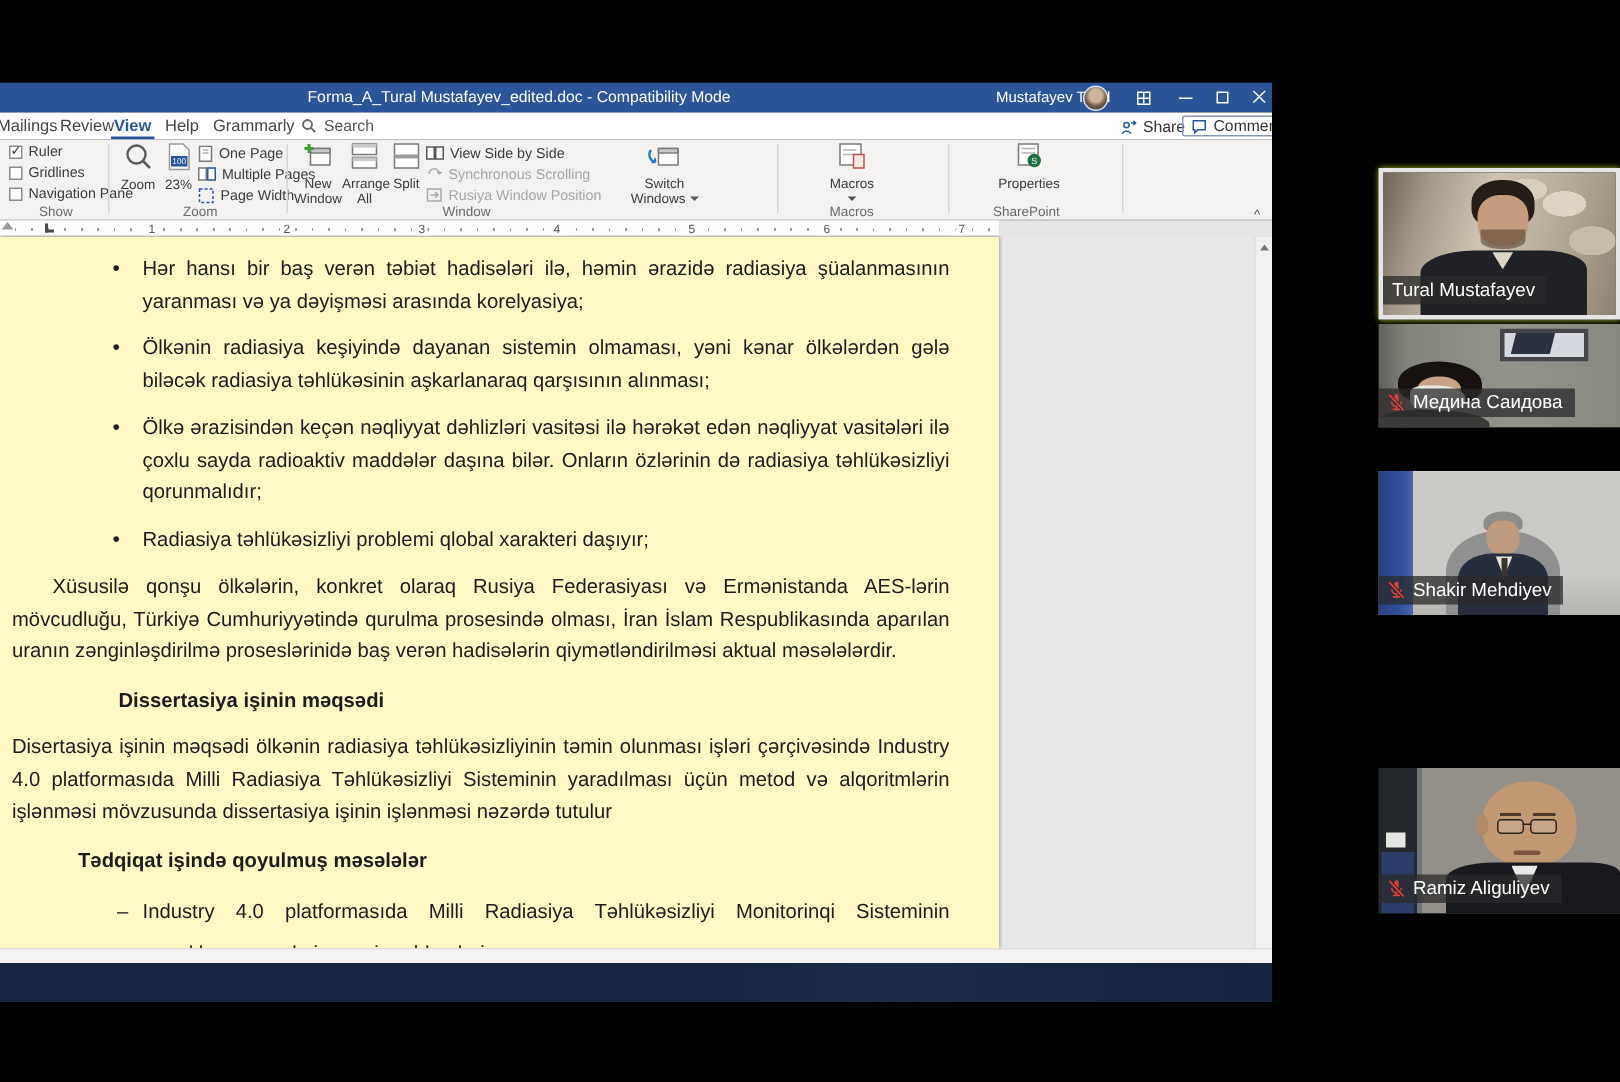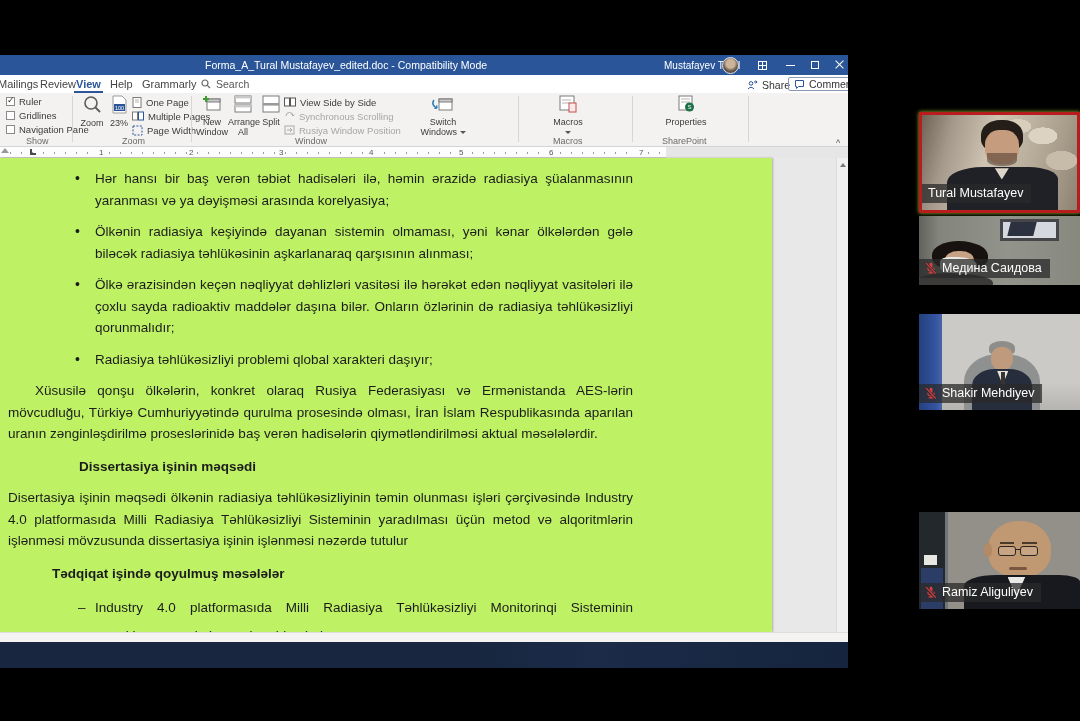--- a/index.html
+++ b/index.html
@@ -64,21 +64,21 @@
                  background:repeating-linear-gradient(to right, #9a9a9a 0 1px, transparent 1px 11px); }
   .ruler-num { position:absolute; top:0.5px; font-size:8px; color:#555; background:#fdfdfd; padding:0 2px; }
   .tabmark { position:absolute; left:30px; top:2px; width:6px; height:6px;
              border-left:2px solid #4a4a4a; border-bottom:2px solid #4a4a4a; }
   .indentmark { position:absolute; left:1px; top:1px; width:0; height:0;
                 border-left:4px solid transparent; border-right:4px solid transparent;
                 border-bottom:5px solid #9a9a9a; }
 
   
   .workspace { position:absolute; left:0; top:103px; width:100%; height:474px; background:#e8e8e8; }
-  .page { position:absolute; left:0; top:0; width:772px; height:474px; background:#bef264;
+  .page { position:absolute; left:0; top:0; width:666px; height:474px; background:#fef9c3;
           box-shadow:1px 0 2px rgba(0,0,0,.25); overflow:hidden; }
   .doc { position:absolute; left:0; top:0; width:666px; padding:10px 33px 0 8px;
          font-size:13.5px; line-height:21.5px; color:#1c1c1c; text-align:justify; }
   .doc ul { list-style:none; }
   .doc li.bullet { position:relative; padding-left:87px; margin-bottom:10px; }
   .doc li.bullet::before { content:"•"; position:absolute; left:67px; top:0; font-size:14px; }
   .doc p.body-par { margin:3px 0 10px 0; text-indent:27px; }
   .doc p.body-par2 { margin:3px 0 10px 0; }
   .doc h3 { font-size:13.5px; margin:11px 0 10px 0;padding-left:44px; }
   .doc h3.ind { margin-left:27px; }
@@ -90,21 +90,21 @@
   .sb-up { position:absolute; left:3px; top:5px; width:0; height:0; border-left:3px solid transparent;
            border-right:3px solid transparent; border-bottom:4px solid #777; }
 
   .statusbar { position:absolute; left:0; top:577px; width:100%; height:10px; background:#f4f3f2;
                border-top:1px solid #e0dedc; }
   .taskbar { position:absolute; left:0; top:587px; width:100%; height:26px;
              background:linear-gradient(90deg,#18263f 0 55%, #1b2b48 70%, #16243d 100%); }
 
   
   .tile { position:absolute; left:919px; width:161px; background:#1a1a1a; overflow:hidden; }
-  .tile.speaking { border:3px solid #b91c1c; box-shadow:0 0 4px #9fbe2e; }
+  .tile.speaking { border:3px solid #e5e5e5; box-shadow:0 0 4px #9fbe2e; }
   .video { position:absolute; inset:0; overflow:hidden; }
   .shape { position:absolute; }
   .nameplate { position:absolute; left:0; bottom:7px; display:inline-flex; align-items:center; gap:5px;
                background:rgba(42,42,42,.75); color:#fff; font-size:12.5px; padding:2px 8px 3px 6px;
                white-space:nowrap; }
   .micmute { width:12px; height:13px; flex:0 0 auto; }
 </style>
 </head>
 <body>
 

